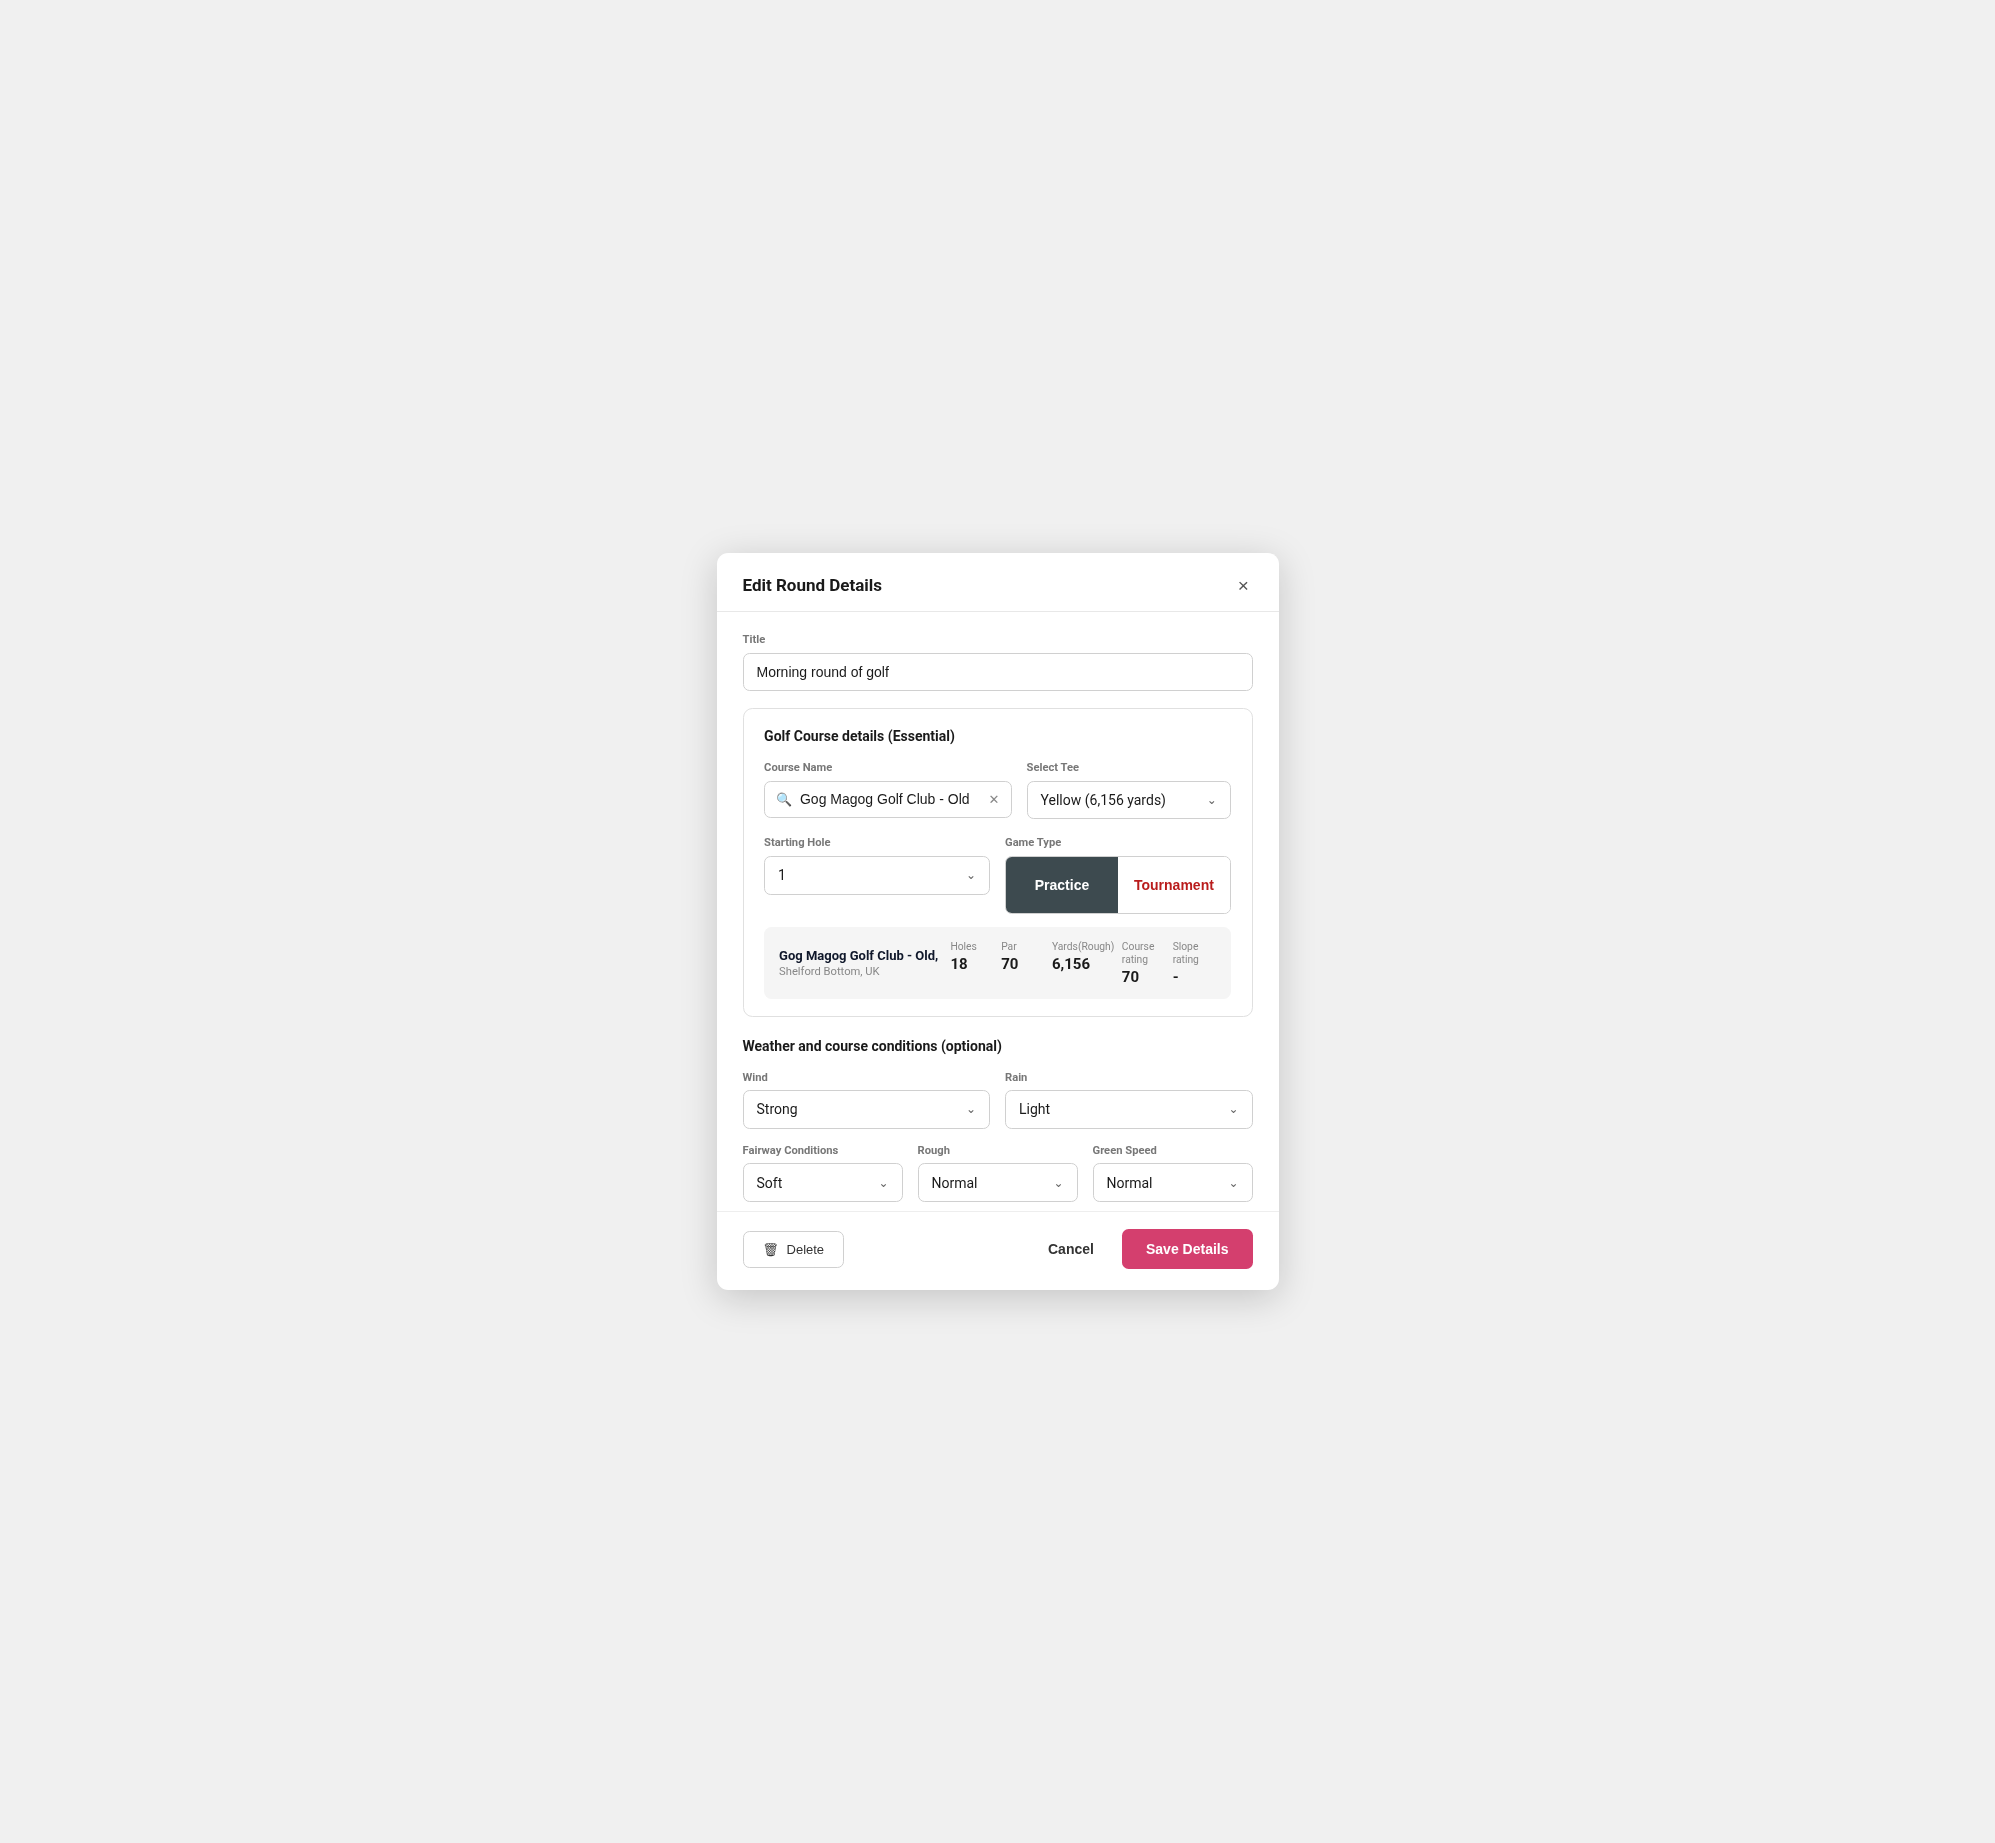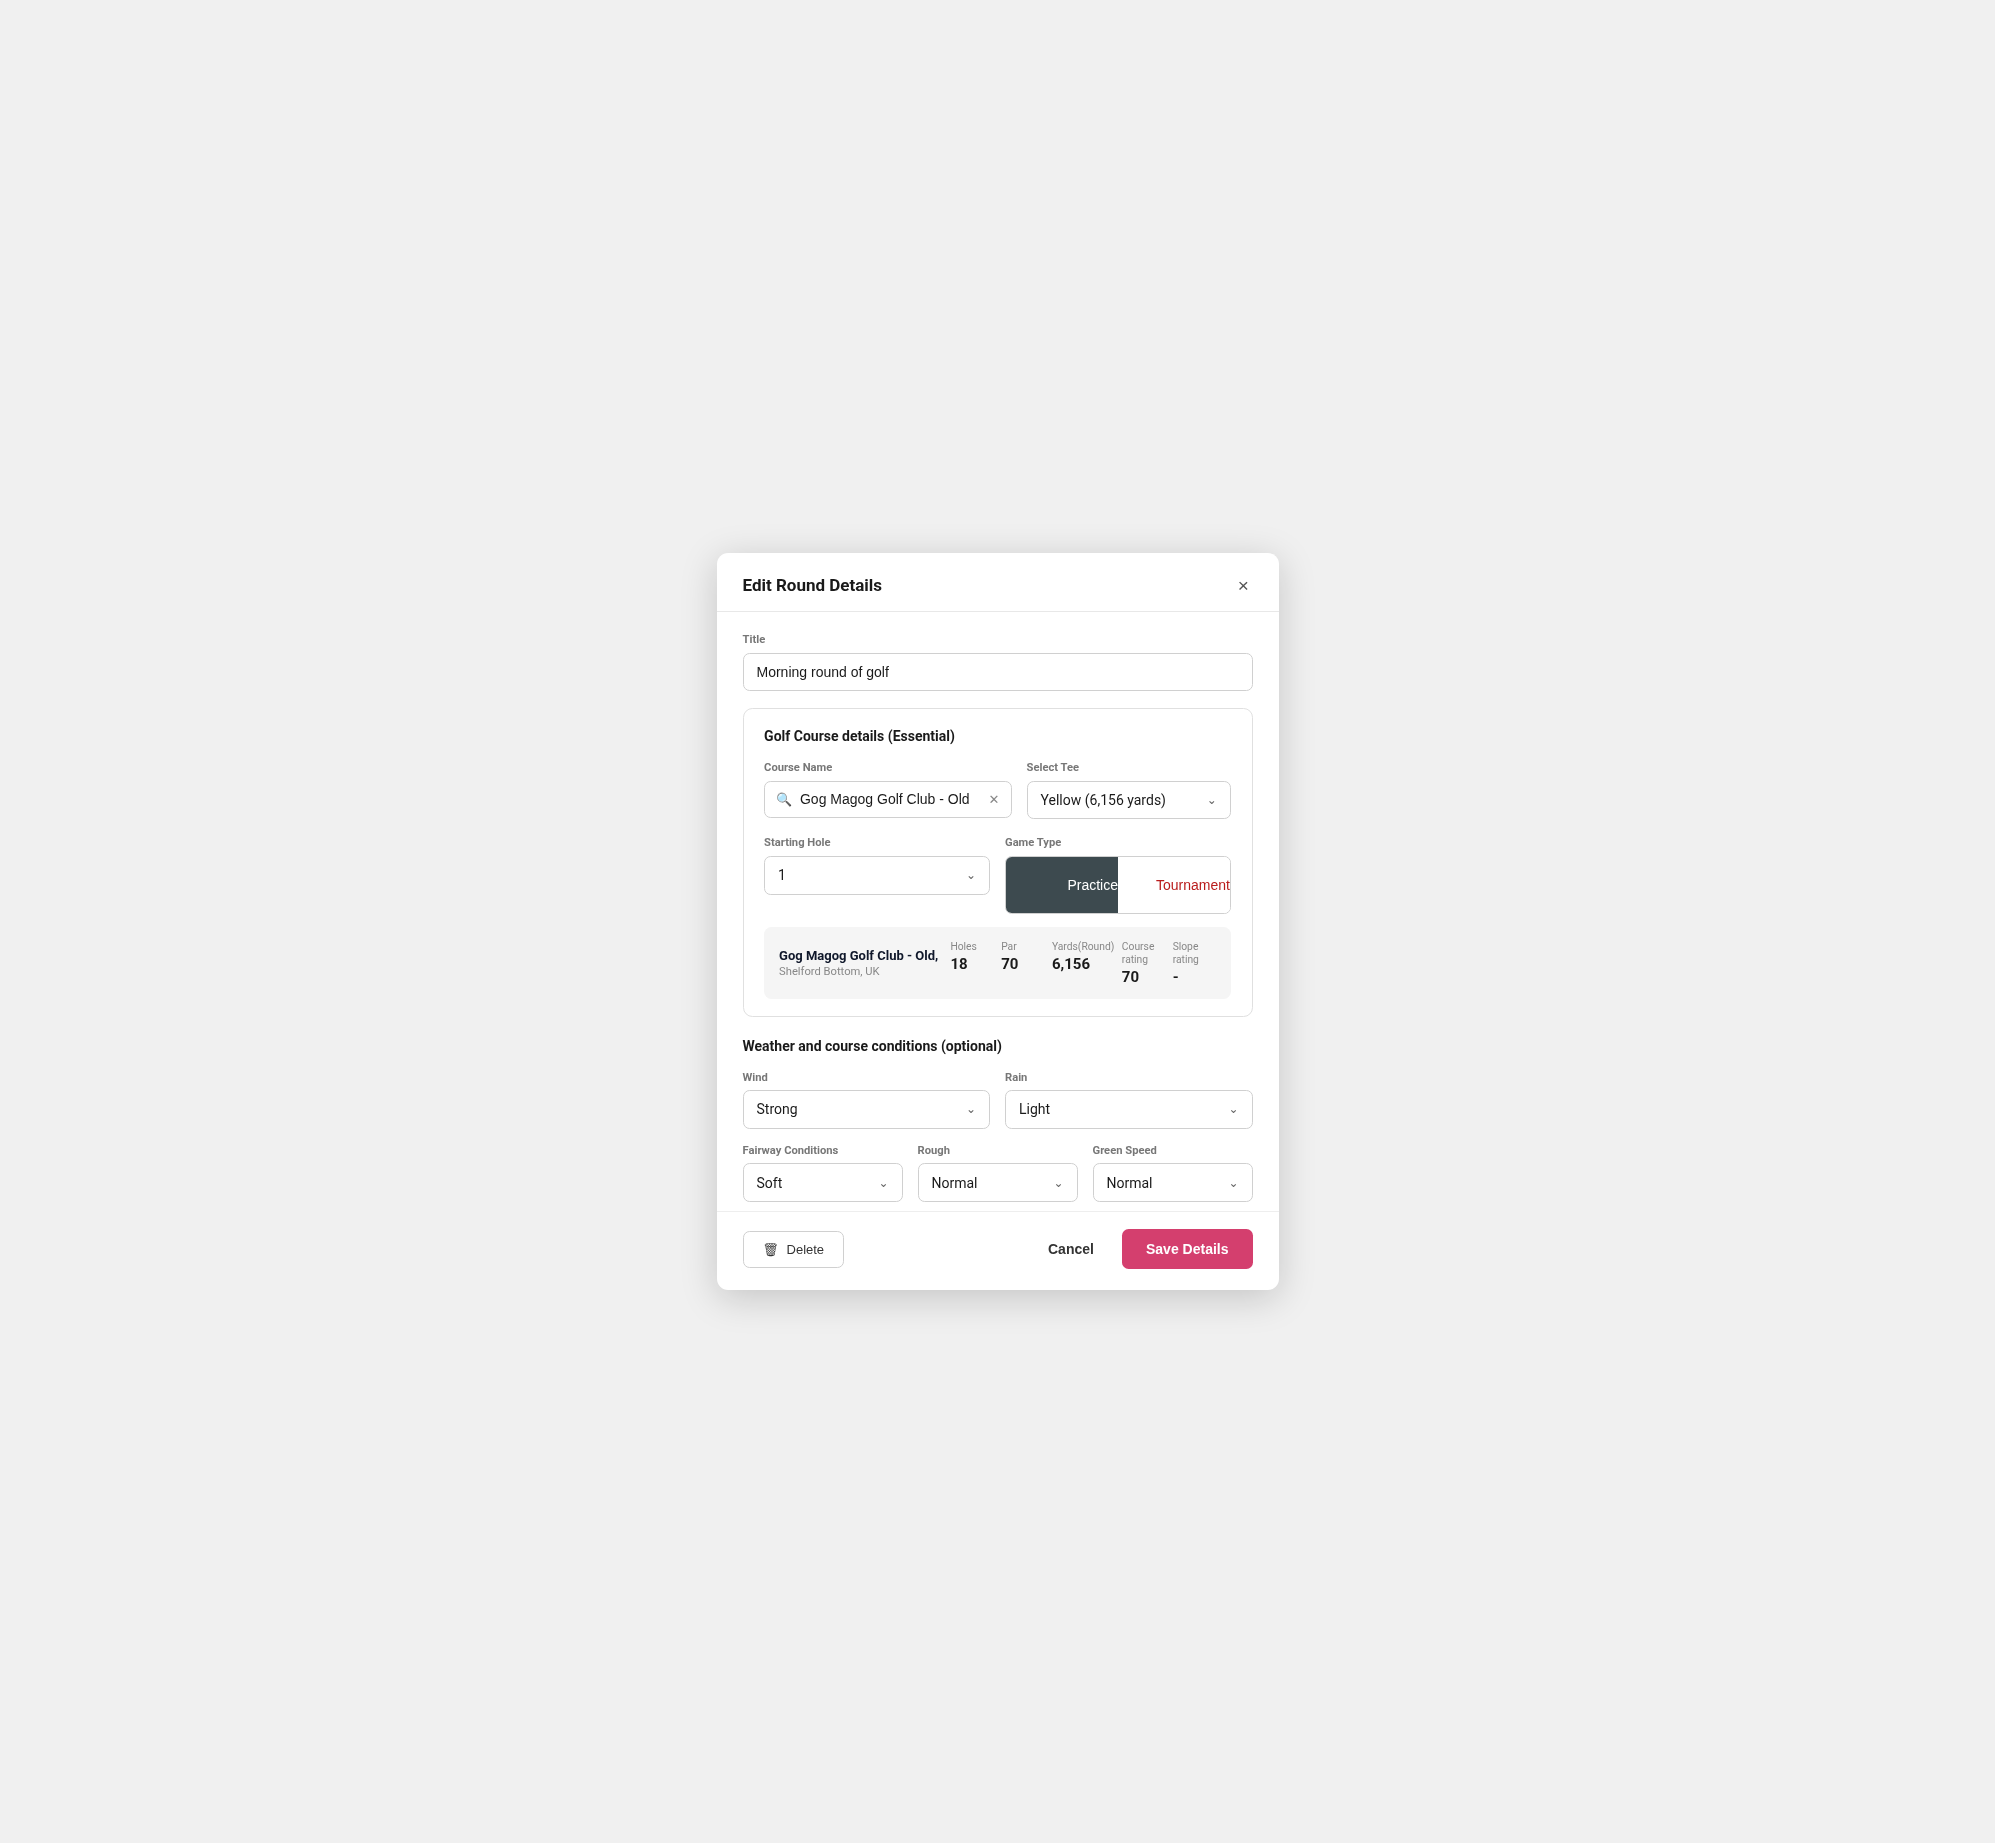--- a/index.html
+++ b/index.html
@@ -159,25 +159,24 @@
     .game-type-toggle {
       display: flex;
       border: 1.4px solid #d0d0d0;
       border-radius: 6.6px;
       overflow: hidden;
     }
     .toggle-btn {
       flex: 1;
       padding: 20px 0;
       font-size: 14px;
-      font-weight: 400;
+      font-weight: 700;
       border: none;
       cursor: pointer;
       transition: background 0.2s;
-      text-align: right;
     }
     .toggle-btn.active {
       background: #3d4a4f;
       color: #fff;
     }
     .toggle-btn.inactive {
       background: #fff;
       color: #b91c1c;
     }
     .course-info-box {
@@ -355,21 +354,21 @@
           <div class="course-stats">
             <div class="stat-col">
               <div class="stat-label">Holes</div>
               <div class="stat-value">18</div>
             </div>
             <div class="stat-col">
               <div class="stat-label">Par</div>
               <div class="stat-value">70</div>
             </div>
             <div class="stat-col">
-              <div class="stat-label">Yards(Round)</div>
+              <div class="stat-label">Yards(Rough)</div>
               <div class="stat-value">6,156</div>
             </div>
             <div class="stat-col">
               <div class="stat-label">Course rating</div>
               <div class="stat-value">70</div>
             </div>
             <div class="stat-col">
               <div class="stat-label">Slope rating</div>
               <div class="stat-value">-</div>
             </div>

